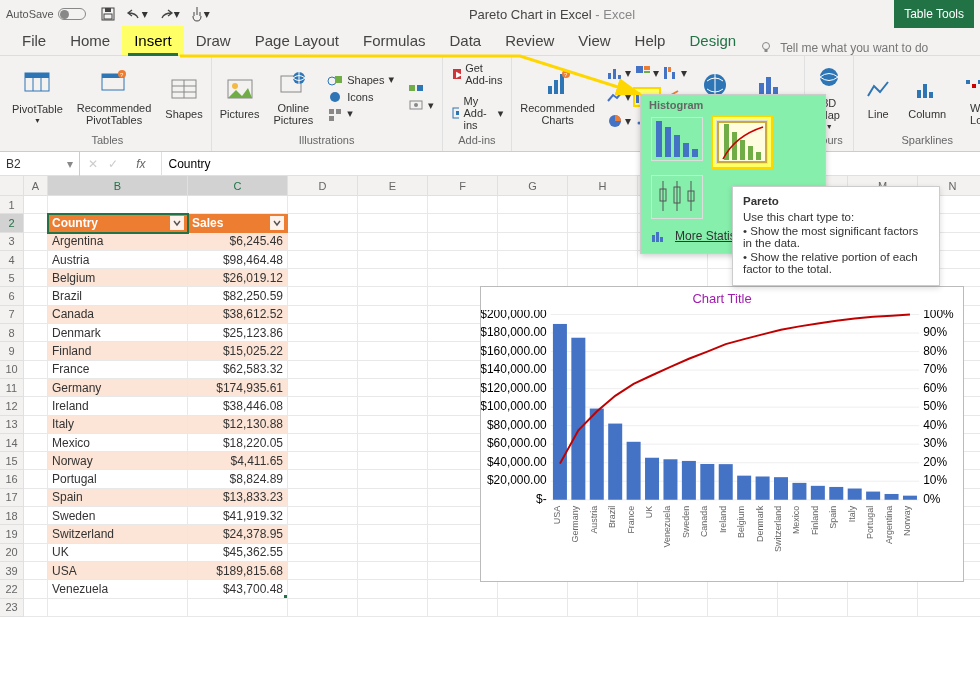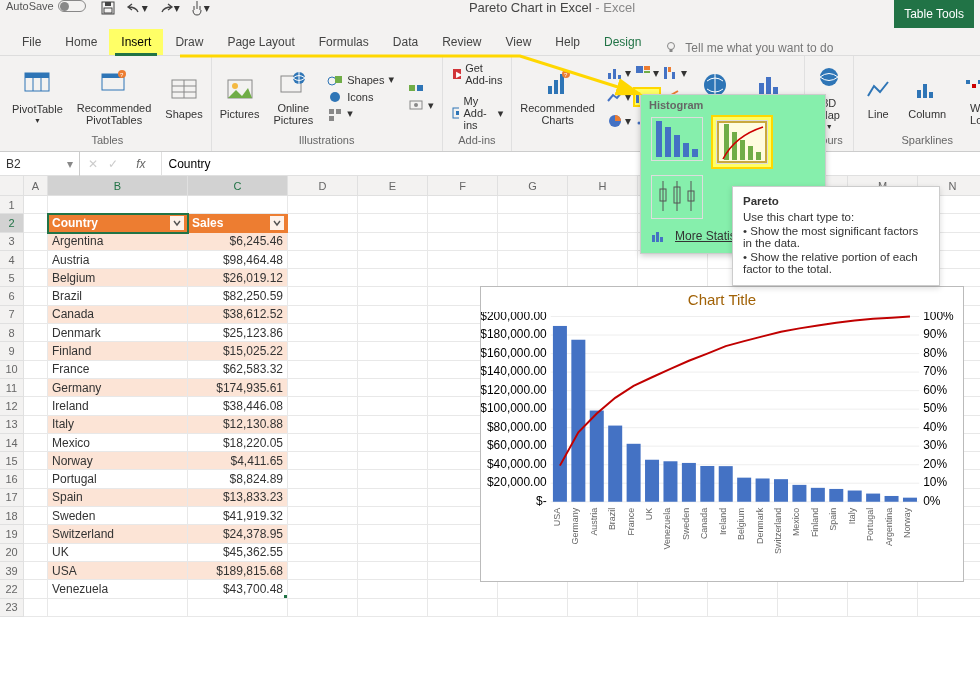--- a/index.html
+++ b/index.html
@@ -1,31 +1,31 @@
 <!DOCTYPE html>
 <html><head>
 <meta charset="utf-8">
 <style>
   * { box-sizing: border-box; }
   body { margin: 0; font-family: "Segoe UI", sans-serif; font-size: 12px; background: #fff; color: #333; overflow: hidden; width: 980px; height: 683px; }
 
   
-  .titlebar { height: 28px; background: #f3f2f1; display: flex; align-items: flex-start; padding: 0 6px; }
+  .titlebar { height: 28px; background: #f3f2f1; display: flex; align-items: center; padding: 0 6px; }
   .autosave { display: flex; align-items: center; gap: 4px; font-size: 11px; color: #555; }
   .toggle-off { width: 28px; height: 12px; border: 1px solid #888; border-radius: 7px; display: flex; align-items: center; padding: 0 1px; justify-content: flex-start; position: relative; }
   .toggle-off .knob { width: 9px; height: 9px; border-radius: 50%; background: #888; }
   .qat { display: flex; align-items: center; gap: 10px; margin-left: 14px; }
   .qat-btn { cursor: pointer; display: flex; align-items: center; }
   .title-center { flex: 1; text-align: center; font-size: 13px; color: #444; }
   .title-center .dim { color: #888; }
   .tabletools { background: #217346; color: #fff; padding: 4px 10px; font-size: 12px; height: 100%; display: flex; align-items: center; }
 
   
   .menutabs { height: 28px; display: flex; align-items: flex-end; padding: 0 10px; border-bottom: 1px solid #ddd; background: #f3f2f1; gap: 0; }
-  .menutabs .tab { padding: 6px 12px; font-size: 12px; color: #444; cursor: pointer; position: relative; }
+  .menutabs .tab { padding: 6px 12px; font-size: 15px; color: #444; cursor: pointer; position: relative; }
   .menutabs .tab.active-insert { background: #ffff66; color: #000; }
   .menutabs .tab.active-insert::after { content: ''; position: absolute; left: 6px; right: 6px; bottom: -1px; height: 3px; background: #217346; }
   .menutabs .tab.design { color: #217346; }
   .tellme { margin-left: 12px; display: flex; align-items: center; gap: 6px; color: #777; }
 
   
   .ribbon { height: 96px; background: #f3f2f1; border-bottom: 1px solid #ccc; display: flex; align-items: stretch; padding: 0 4px; position: relative; }
   .rgroup { display: flex; flex-direction: column; align-items: center; padding: 4px 6px; border-right: 1px solid #e0e0e0; }
   .rgroup .items { display: flex; gap: 10px; flex: 1; align-items: center; }
   .rgroup .label { font-size: 11px; color: #666; padding: 1px 0; }
@@ -73,21 +73,21 @@
   .cell.right { justify-content: flex-end; }
   .table-hdr { background: #ed7d31; color: #fff; font-weight: 600; display: flex; align-items: center; justify-content: space-between; padding: 0 4px; }
   .table-hdr .dd { width: 14px; height: 14px; background: rgba(255,255,255,.9); display:flex; align-items:center; justify-content:center; }
   .table-hdr .dd svg path { stroke: #555; }
   .stripe-even { background: #fce4d6; }
   .selected-cell { outline: 2px solid #217346; outline-offset: -1px; position: relative; }
   .filltab { position:absolute; right:-3px; bottom:-3px; width:6px; height:6px; background:#217346; }
 
   
   .chartbox { position: absolute; left: 480px; top: 110px; width: 484px; height: 296px; background: #fff; border: 1px solid #bbb; z-index: 30; }
-  .chart-title { text-align: center; font-size: 15px; color: #a16207; padding: 4px; }
+  .chart-title { text-align: center; font-size: 13px; color: #a21caf; padding: 4px; }
   .chart-svg { width: 100%; height: 260px; }
   .bar { fill: #4472c4; }
   .cline { stroke: #c00000; stroke-width: 2; fill: none; }
   .xlab { font-size: 9px; fill: #666; }
 
   
   .yarrow { position: absolute; z-index: 60; pointer-events: none; }
 </style>
 </head>
 <body>

